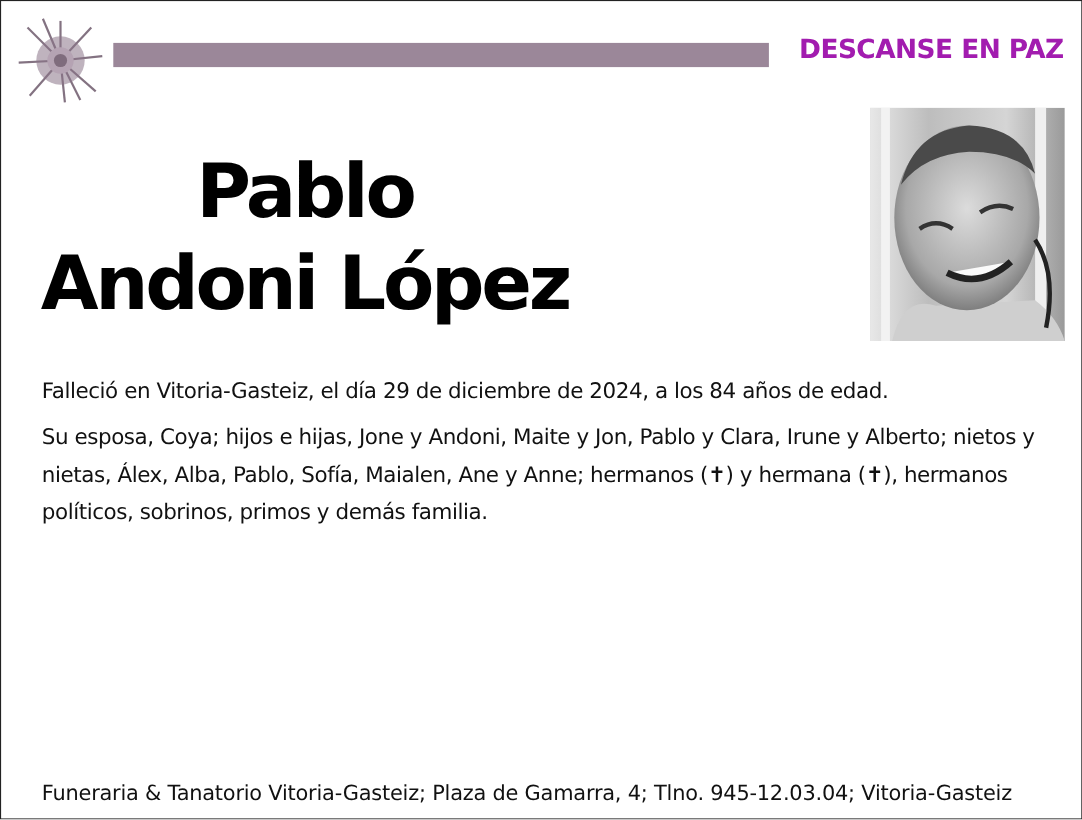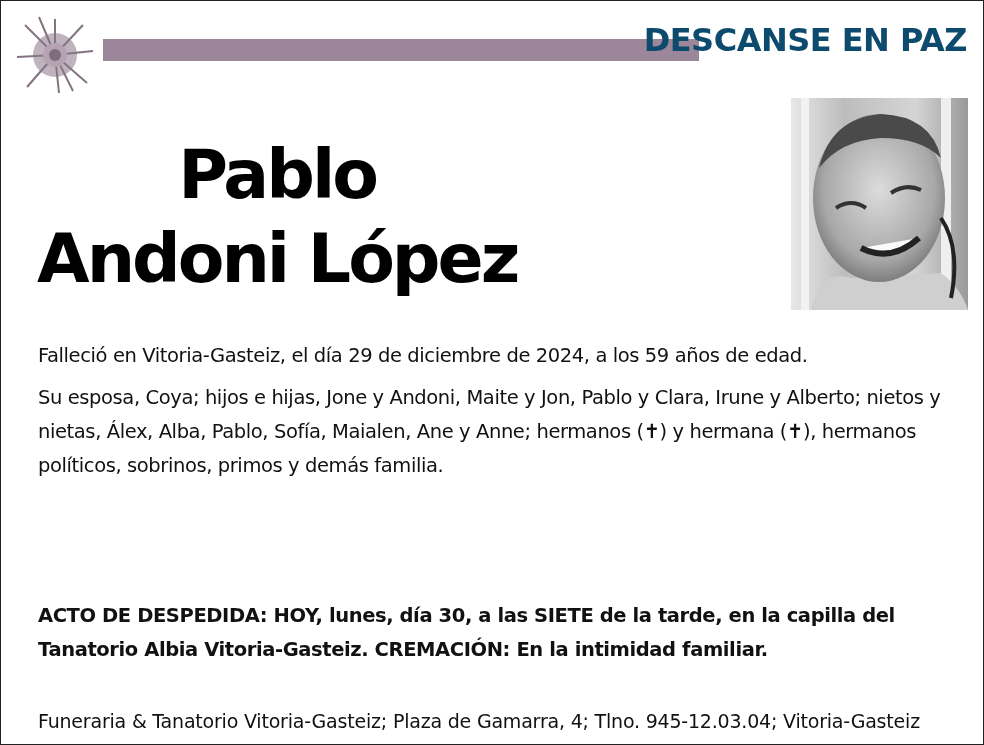--- a/index.html
+++ b/index.html
@@ -1,20 +1,20 @@
 <!DOCTYPE html>
 <html><head>
 <meta charset="utf-8">
 <style>
   html, body { margin:0; padding:0; background:#ffffff; }
   body { width:984px; height:745px; position:relative; overflow:hidden; font-family:"DejaVu Sans", sans-serif; color:#111; }
   .frame { position:absolute; left:0; top:0; width:982px; height:743px; border:1px solid #222; background:#fff; }
   .flower { position:absolute; left:12px; top:14px; width:84px; height:80px; }
   .bar { position:absolute; left:102px; top:38px; width:596px; height:22px; background:#9b8799; }
-  .header-title { position:absolute; right:16px; top:20px; font-family:"DejaVu Sans", sans-serif; font-weight:bold; font-size:32px; letter-spacing:-0.5px; color:#0c4a6e; }
+  .header-title { position:absolute; right:16px; top:30px; font-family:"DejaVu Sans", sans-serif; font-weight:bold; font-size:24px; letter-spacing:-0.5px; color:#a21caf; }
   .name { position:absolute; left:36px; top:132px; font-family:"DejaVu Sans", sans-serif; font-weight:bold; font-size:68px; line-height:84px; letter-spacing:-3px; color:#000;text-align:center; }
   .photo { position:absolute; left:790px; top:97px; width:177px; height:212px; background:#ddd; overflow:hidden; }
   .body { position:absolute; left:37px; width:920px; font-size:19.5px; line-height:34px; letter-spacing:-0.4px; }
   .p1 { top:338px; }
   .p2 { top:380px; }
   .p3 { top:490px; font-weight:bold; }
   .p4 { top:598px; font-weight:bold; }
   .footer { position:absolute; left:37px; top:709px; font-size:19px; letter-spacing:-0.2px; color:#111; }
 </style>
 </head>
@@ -69,18 +69,17 @@
       <path d="M20 212 Q30 170 60 180 L150 175 Q170 190 177 212 Z" fill="#cfcfcf"></path>
       <ellipse cx="88" cy="100" rx="66" ry="84" fill="url(#face)"></ellipse>
       <path d="M28 70 Q40 20 90 16 Q140 18 150 60 Q130 40 90 40 Q50 42 28 70 Z" fill="#4a4a4a"></path>
       <path d="M45 110 Q60 100 75 110" stroke="#333" stroke-width="4" fill="none"></path>
       <path d="M100 95 Q115 85 130 92" stroke="#333" stroke-width="4" fill="none"></path>
       <path d="M70 150 Q100 165 128 140" stroke="#222" stroke-width="6" fill="#fafafa"></path>
       <path d="M150 120 Q170 150 160 200" stroke="#222" stroke-width="4" fill="none"></path>
     </svg>
   </div>
 
-  <div class="body p1">Falleció en Vitoria-Gasteiz, el día 29 de diciembre de 2024, a los 59 años de edad.</div>
+  <div class="body p1">Falleció en Vitoria-Gasteiz, el día 29 de diciembre de 2024, a los 84 años de edad.</div>
   <div class="body p2">Su esposa, Coya; hijos e hijas, Jone y Andoni, Maite y Jon, Pablo y Clara, Irune y Alberto; nietos y nietas, Álex, Alba, Pablo, Sofía, Maialen, Ane y Anne; hermanos (✝) y hermana (✝), hermanos políticos, sobrinos, primos y demás familia.</div>
-  <div class="body p4">ACTO DE DESPEDIDA: HOY, lunes, día 30, a las SIETE de la tarde, en la capilla del Tanatorio Albia Vitoria-Gasteiz. CREMACIÓN: En la intimidad familiar.</div>
 
   <div class="footer">Funeraria &amp; Tanatorio Vitoria-Gasteiz; Plaza de Gamarra, 4; Tlno. 945-12.03.04; Vitoria-Gasteiz</div>
 </div>
 
 </body></html>

